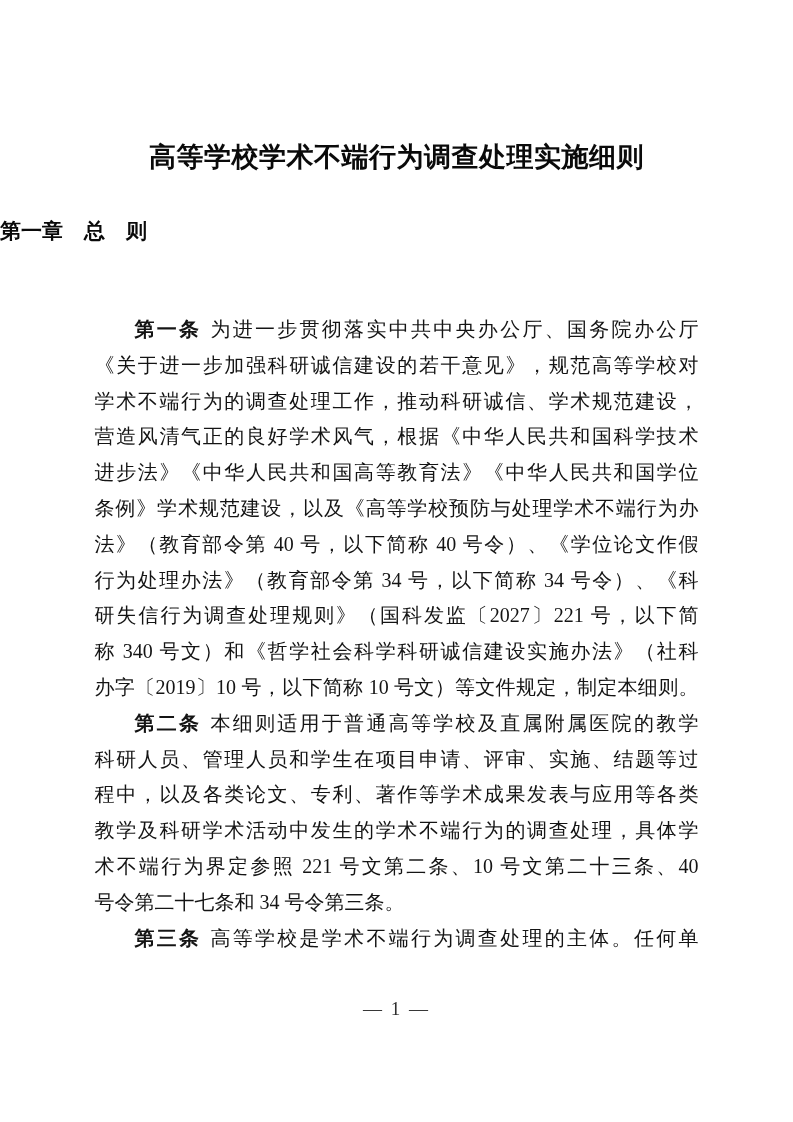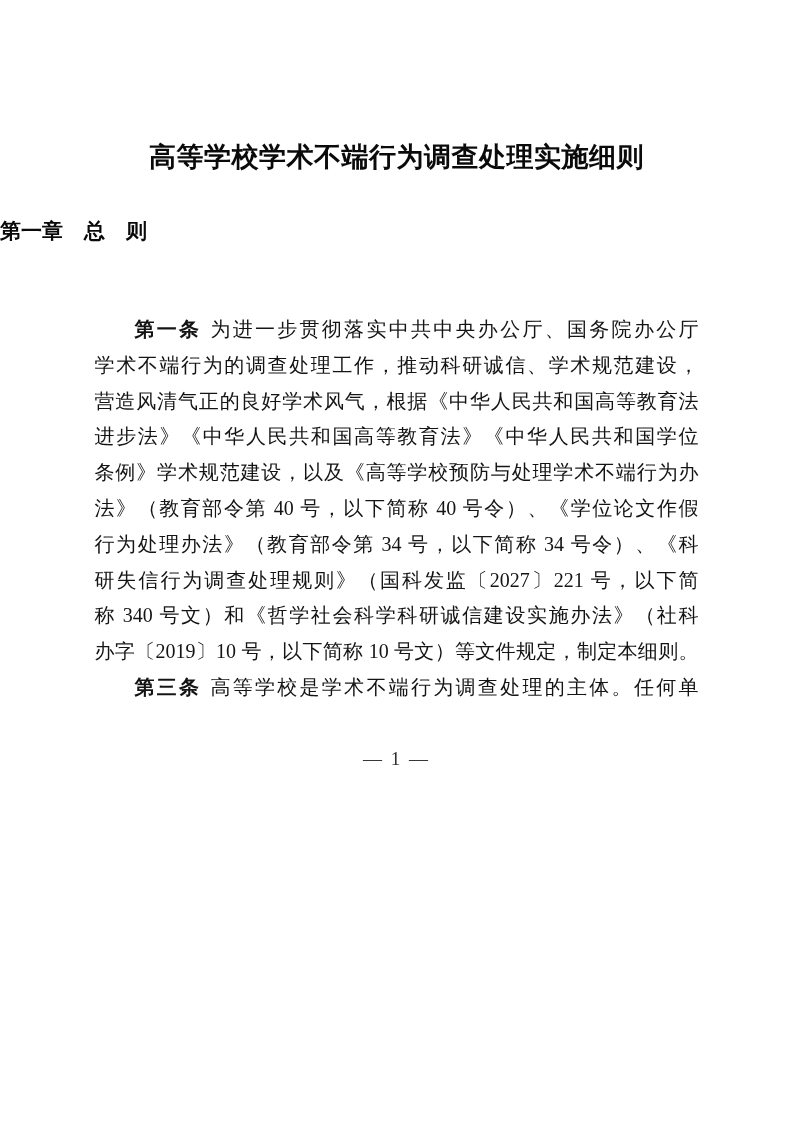--- a/index.html
+++ b/index.html
@@ -70,29 +70,38 @@
 <body>
 
 <div class="page">
   <h1 class="doc-title">高等学校学术不端行为调查处理实施细则</h1>
 
   <h2 class="chapter">第一章　总　则</h2>
 
   <div class="doc-body">
       <div>
         <div class="line first"><b class="art-label">第一条</b>为进一步贯彻落实中共中央办公厅、国务院办公厅</div>
+        <div class="line">《关于进一步加强科研诚信建设的若干意见》，规范高等学校对</div>
         <div class="line">学术不端行为的调查处理工作，推动科研诚信、学术规范建设，</div>
-        <div class="line">营造风清气正的良好学术风气，根据《中华人民共和国高等教育法</div>
+        <div class="line">营造风清气正的良好学术风气，根据《中华人民共和国科学技术</div>
         <div class="line">进步法》《中华人民共和国高等教育法》《中华人民共和国学位</div>
         <div class="line">条例》学术规范建设，以及《高等学校预防与处理学术不端行为办</div>
         <div class="line">法》（教育部令第 40 号，以下简称 40 号令）、《学位论文作假</div>
         <div class="line">行为处理办法》（教育部令第 34 号，以下简称 34 号令）、《科</div>
         <div class="line">研失信行为调查处理规则》（国科发监〔2027〕221 号，以下简</div>
         <div class="line">称 340 号文）和《哲学社会科学科研诚信建设实施办法》（社科</div>
         <div class="line">办字〔2019〕10 号，以下简称 10 号文）等文件规定，制定本细则。</div>
+      </div>
+      <div>
+        <div class="line first"><b class="art-label">第二条</b>本细则适用于普通高等学校及直属附属医院的教学</div>
+        <div class="line">科研人员、管理人员和学生在项目申请、评审、实施、结题等过</div>
+        <div class="line">程中，以及各类论文、专利、著作等学术成果发表与应用等各类</div>
+        <div class="line">教学及科研学术活动中发生的学术不端行为的调查处理，具体学</div>
+        <div class="line">术不端行为界定参照 221 号文第二条、10 号文第二十三条、40</div>
+        <div class="line short-last">号令第二十七条和 34 号令第三条。</div>
       </div>
       <div>
         <div class="line first"><b class="art-label">第三条</b>高等学校是学术不端行为调查处理的主体。任何单</div>
       </div>
     </div>
 
   <div class="footer">— 1 —</div>
 </div>
 
 </body></html>

